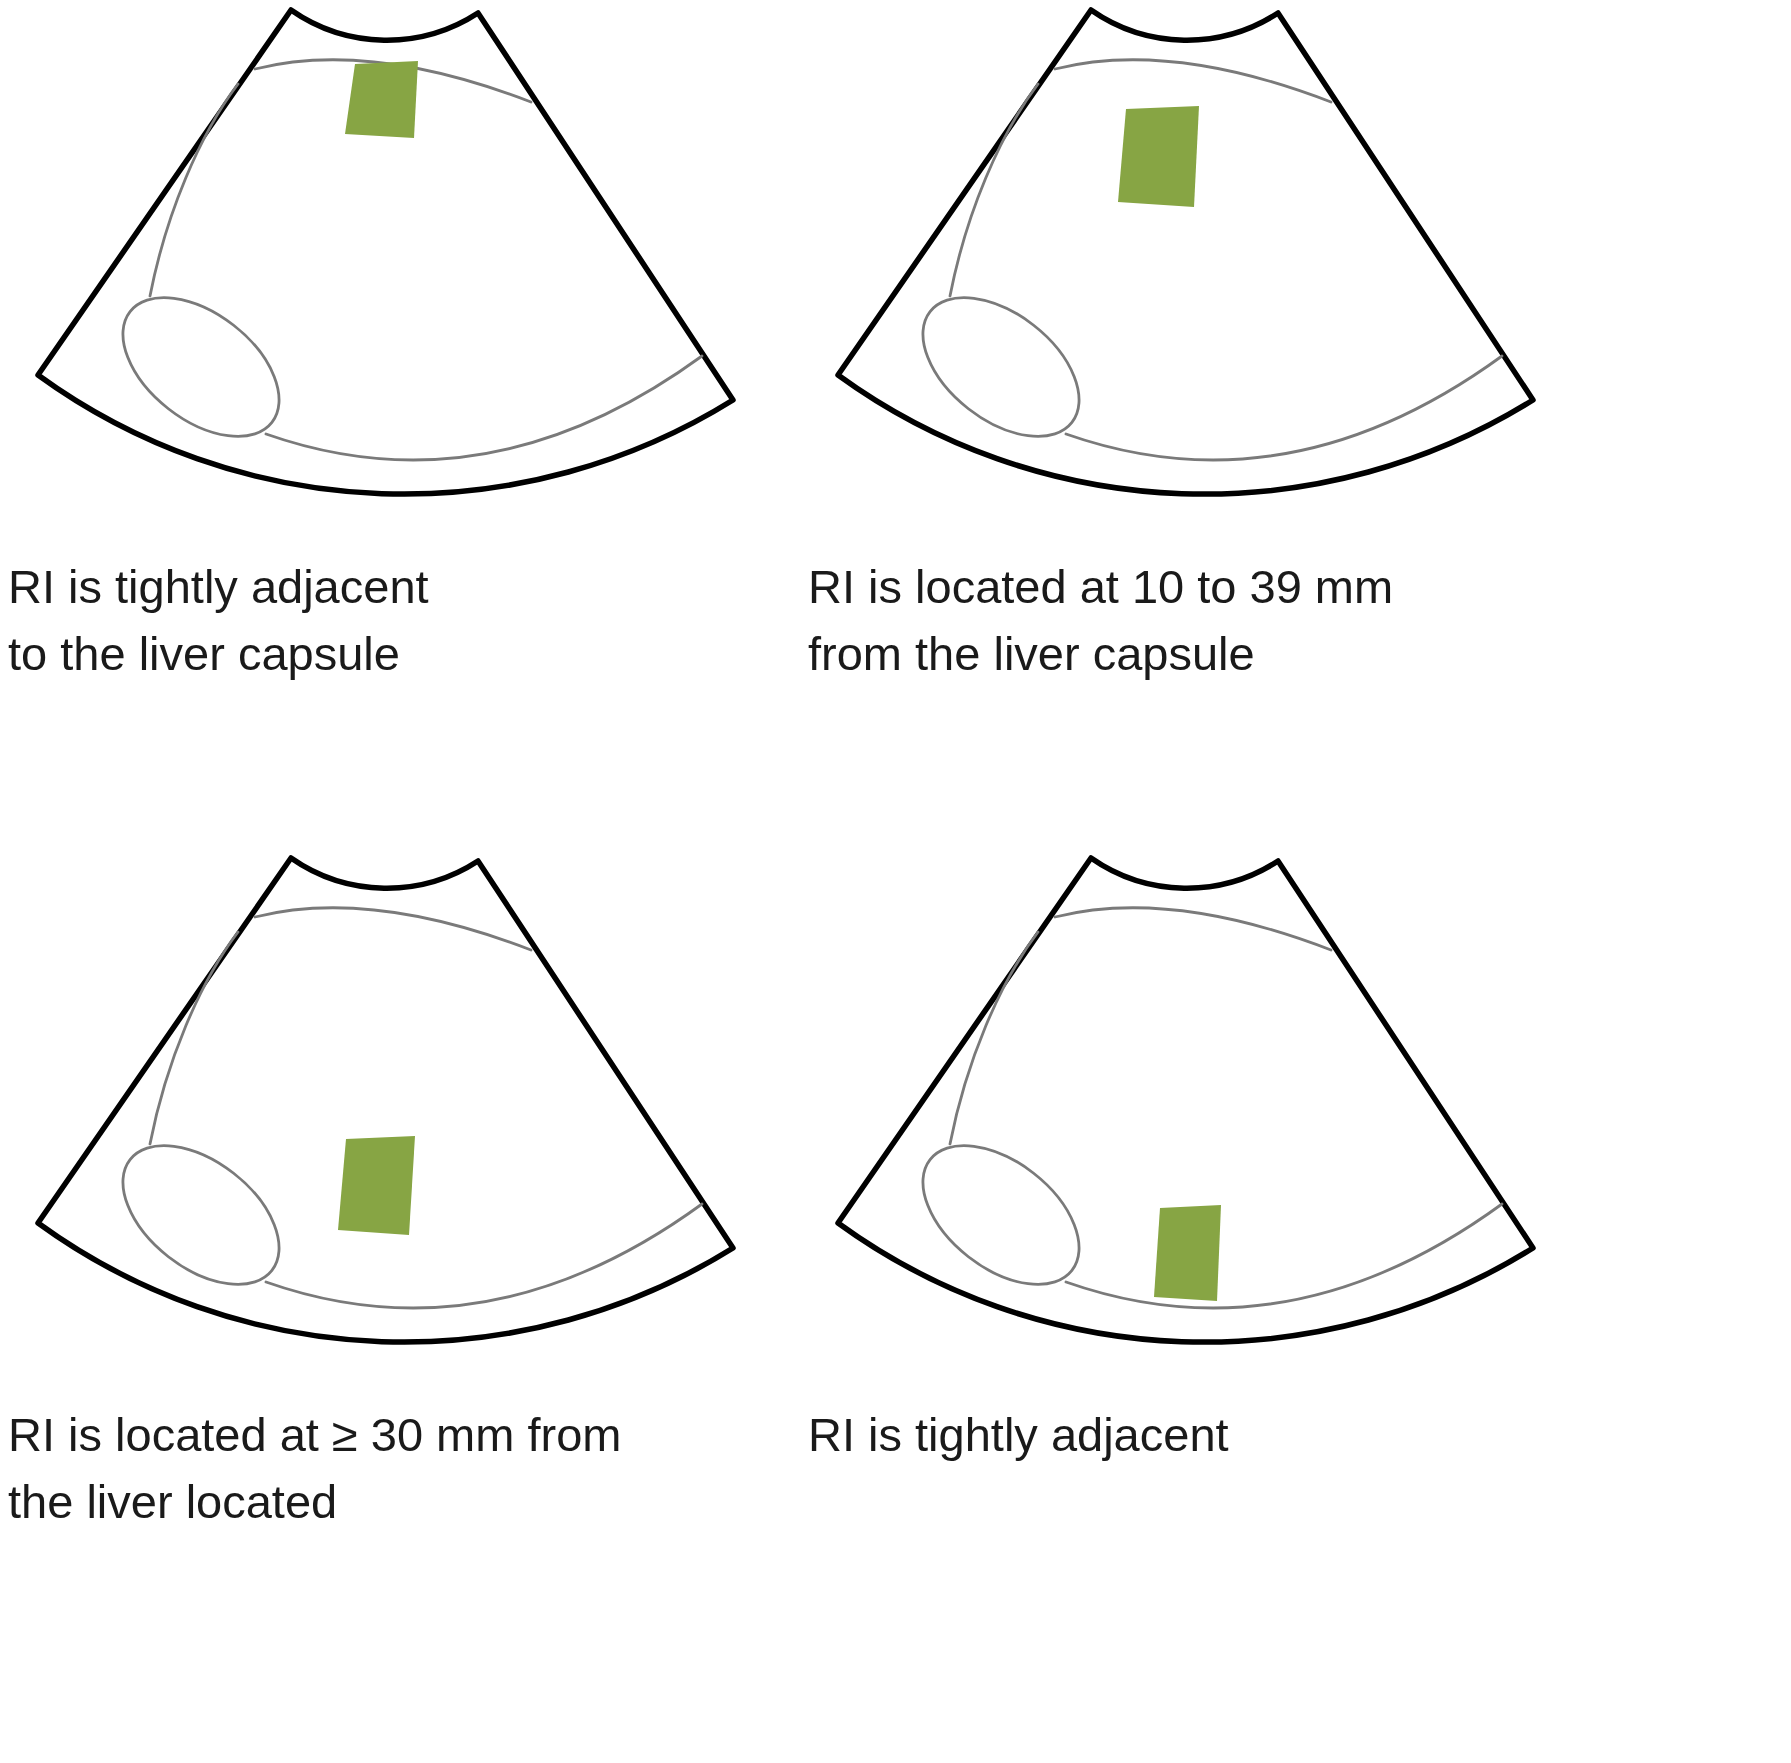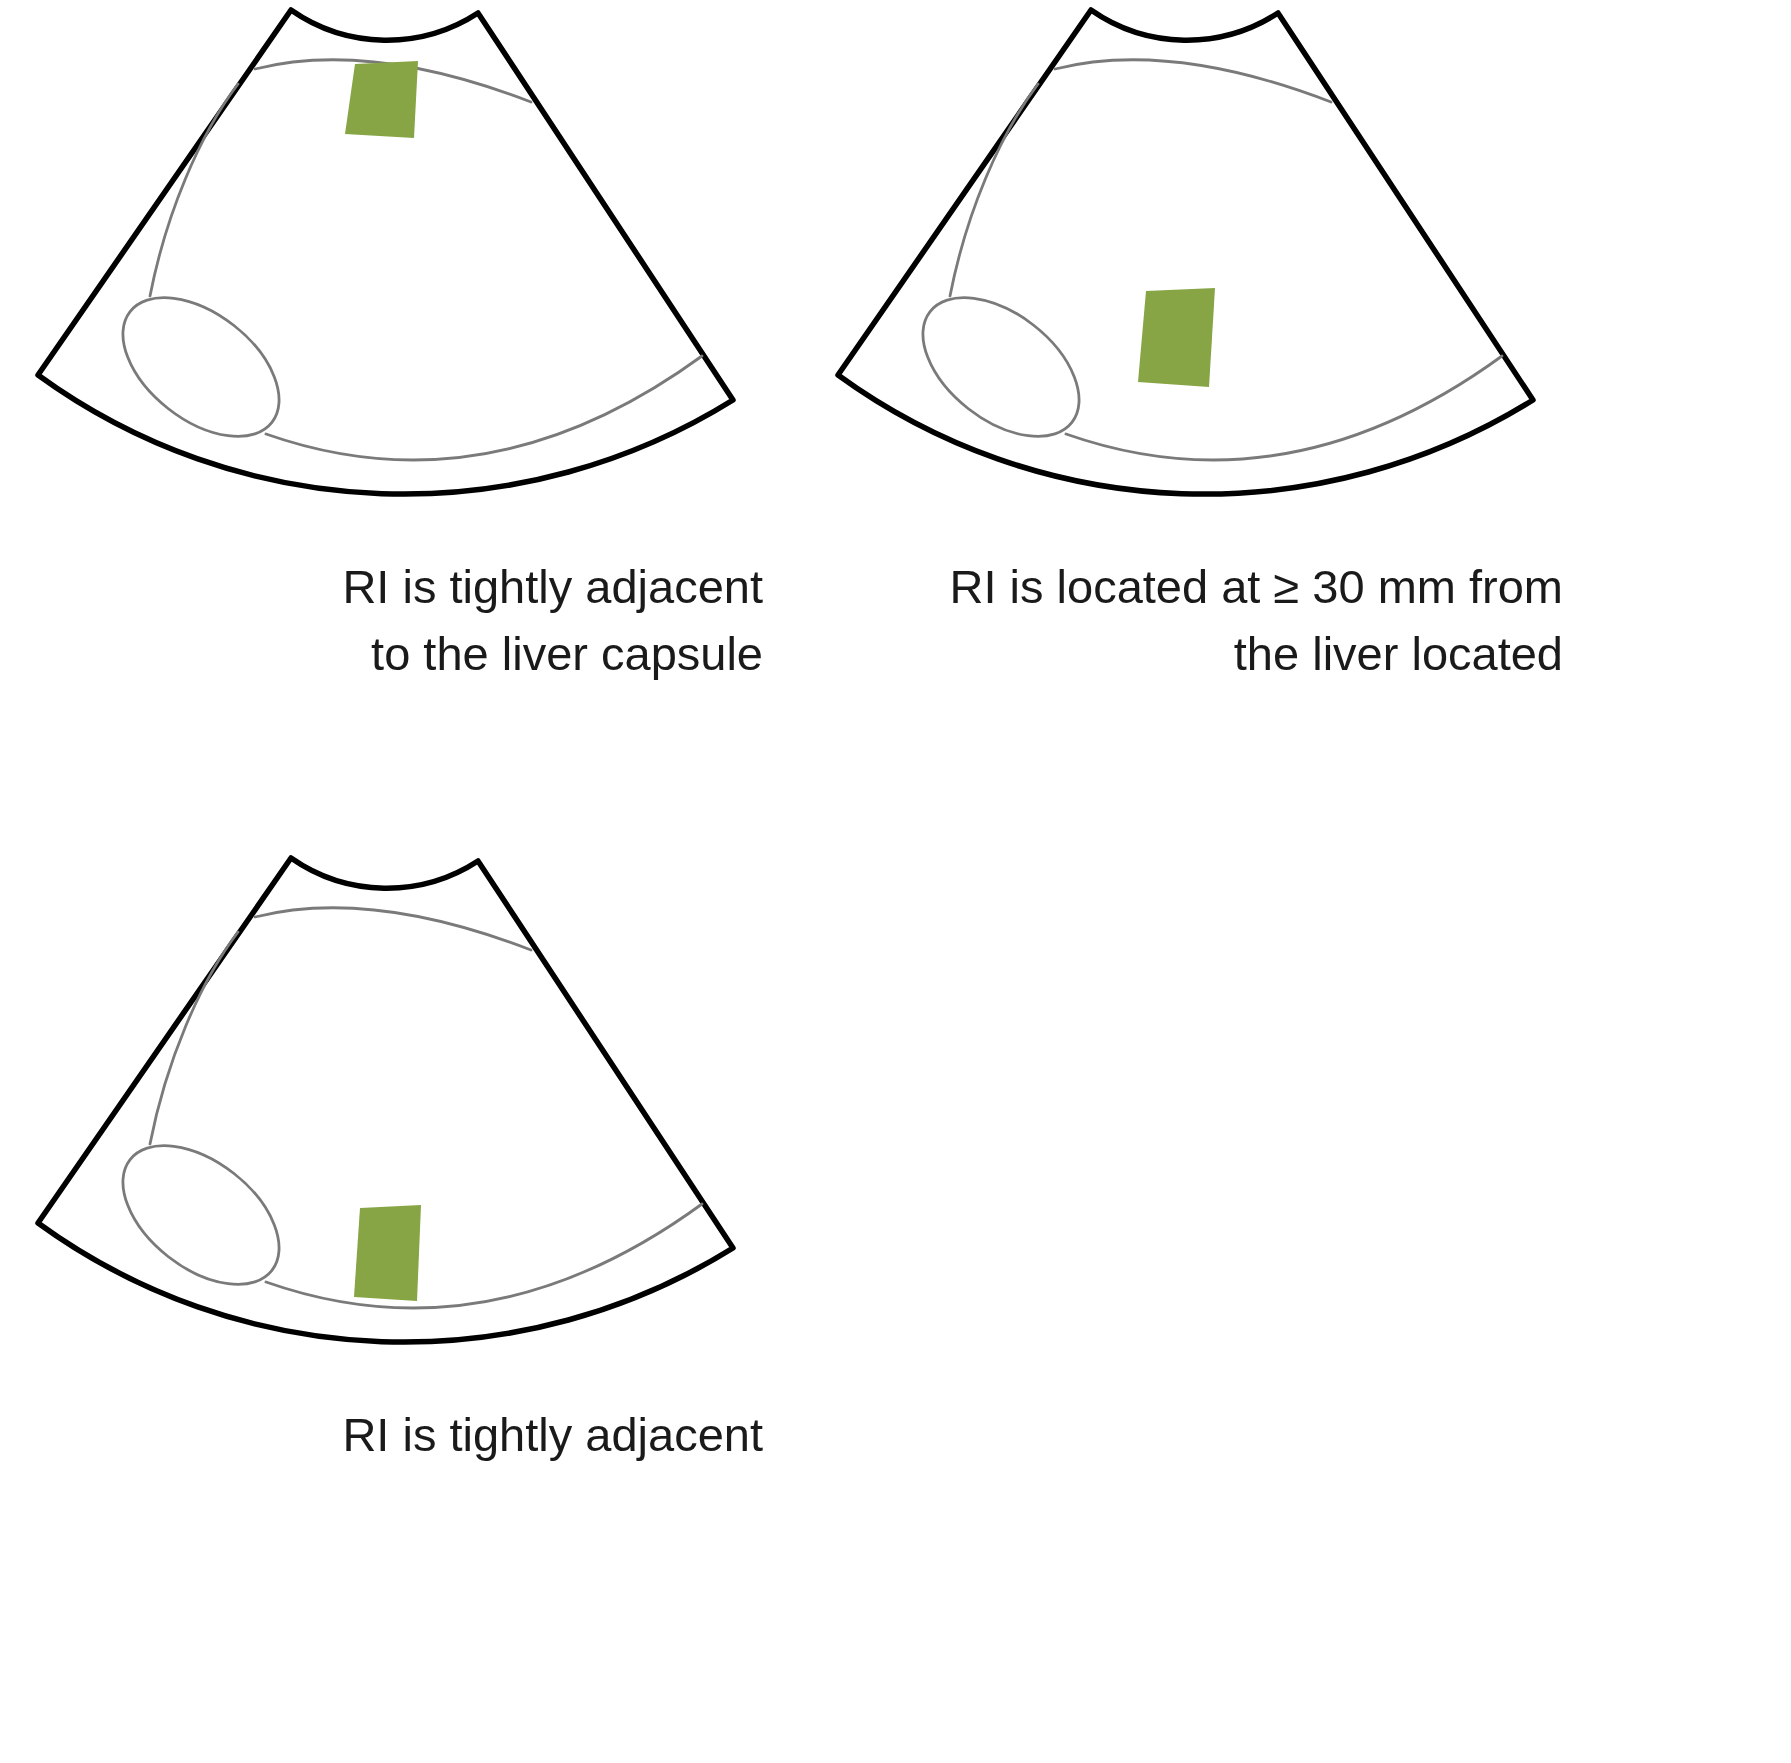--- a/index.html
+++ b/index.html
@@ -46,21 +46,21 @@
     stroke: #7a7a7a;
     stroke-width: 2.8;
   }
   .roi-box {
     fill: #87a544;
     stroke: none;
   }
   .caption {
     width: 755px;
     margin-top: 40px;
-    text-align: right;
+    text-align: left;
     color: #1a1a1a;
     font-size: 47px;
     line-height: 1.42;
   }
 </style>
 </head>
 <body>
 
 <div class="figure-grid">
 
@@ -72,20 +72,34 @@
       <ellipse class="organ-ellipse" cx="193" cy="363" rx="90" ry="53" transform="rotate(38 193 363)"></ellipse>
       <path class="inner-line" d="M 258 430 Q 480 508 694 352"></path>
       <polygon class="roi-box" points="347,60 410,57 406,134 337,130"></polygon>
     </svg>
     <div class="caption">
       <div>RI is tightly adjacent</div>
       <div>to the liver capsule</div>
     </div>
   </div>
 
+  <div class="panel">
+    <svg class="fan" width="755" height="510" viewBox="0 0 755 510">
+      <path class="fan-outline" d="M 283 6 A 167 167 0 0 0 470 9 L 725 396 A 622 622 0 0 1 30 371 Z"></path>
+      <path class="inner-line" d="M 247 65 Q 362 36 523 98"></path>
+      <path class="inner-line" d="M 230 80 C 192 130 158 210 142 292"></path>
+      <ellipse class="organ-ellipse" cx="193" cy="363" rx="90" ry="53" transform="rotate(38 193 363)"></ellipse>
+      <path class="inner-line" d="M 258 430 Q 480 508 694 352"></path>
+      <polygon class="roi-box" points="318,105 391,102 386,203 310,198"></polygon>
+    </svg>
+    <div class="caption">
+      <div>RI is located at 10 to 39 mm</div>
+      <div>from the liver capsule</div>
+    </div>
+  </div>
 
   <div class="panel">
     <svg class="fan" width="755" height="510" viewBox="0 0 755 510">
       <path class="fan-outline" d="M 283 6 A 167 167 0 0 0 470 9 L 725 396 A 622 622 0 0 1 30 371 Z"></path>
       <path class="inner-line" d="M 247 65 Q 362 36 523 98"></path>
       <path class="inner-line" d="M 230 80 C 192 130 158 210 142 292"></path>
       <ellipse class="organ-ellipse" cx="193" cy="363" rx="90" ry="53" transform="rotate(38 193 363)"></ellipse>
       <path class="inner-line" d="M 258 430 Q 480 508 694 352"></path>
       <polygon class="roi-box" points="338,287 407,284 401,383 330,378"></polygon>
     </svg>

